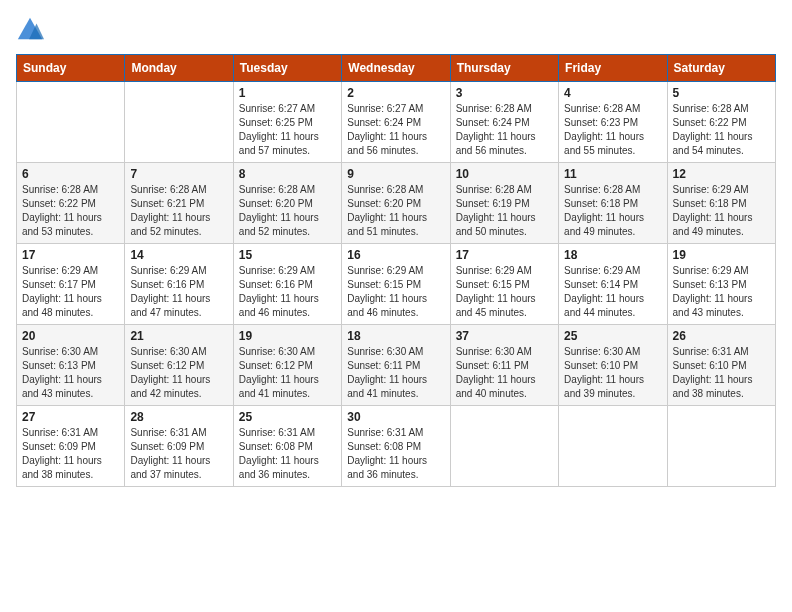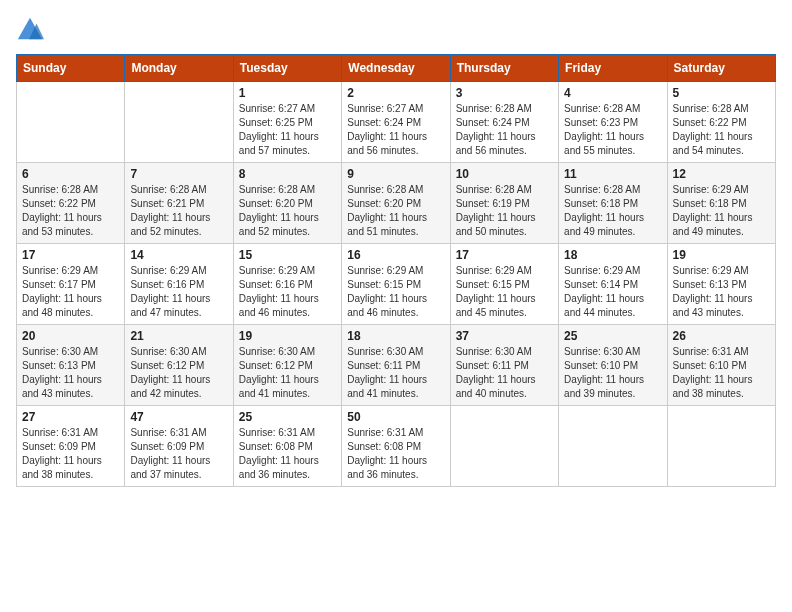--- a/index.html
+++ b/index.html
@@ -320,35 +320,35 @@
       </tr>
       <tr>
         <td>
           <span class="day-num">27</span>
           <div class="day-info" style="white-space: pre-line;">Sunrise: 6:31 AM
 Sunset: 6:09 PM
 Daylight: 11 hours
 and 38 minutes.</div>
         </td>
         <td>
-          <span class="day-num">47</span>
+          <span class="day-num">28</span>
           <div class="day-info" style="white-space: pre-line;">Sunrise: 6:31 AM
 Sunset: 6:09 PM
 Daylight: 11 hours
 and 37 minutes.</div>
         </td>
         <td>
           <span class="day-num">25</span>
           <div class="day-info" style="white-space: pre-line;">Sunrise: 6:31 AM
 Sunset: 6:08 PM
 Daylight: 11 hours
 and 36 minutes.</div>
         </td>
         <td>
-          <span class="day-num">50</span>
+          <span class="day-num">30</span>
           <div class="day-info" style="white-space: pre-line;">Sunrise: 6:31 AM
 Sunset: 6:08 PM
 Daylight: 11 hours
 and 36 minutes.</div>
         </td>
         <td class="empty-cell"></td>
         <td class="empty-cell"></td>
         <td class="empty-cell"></td>
       </tr>
     </tbody>

